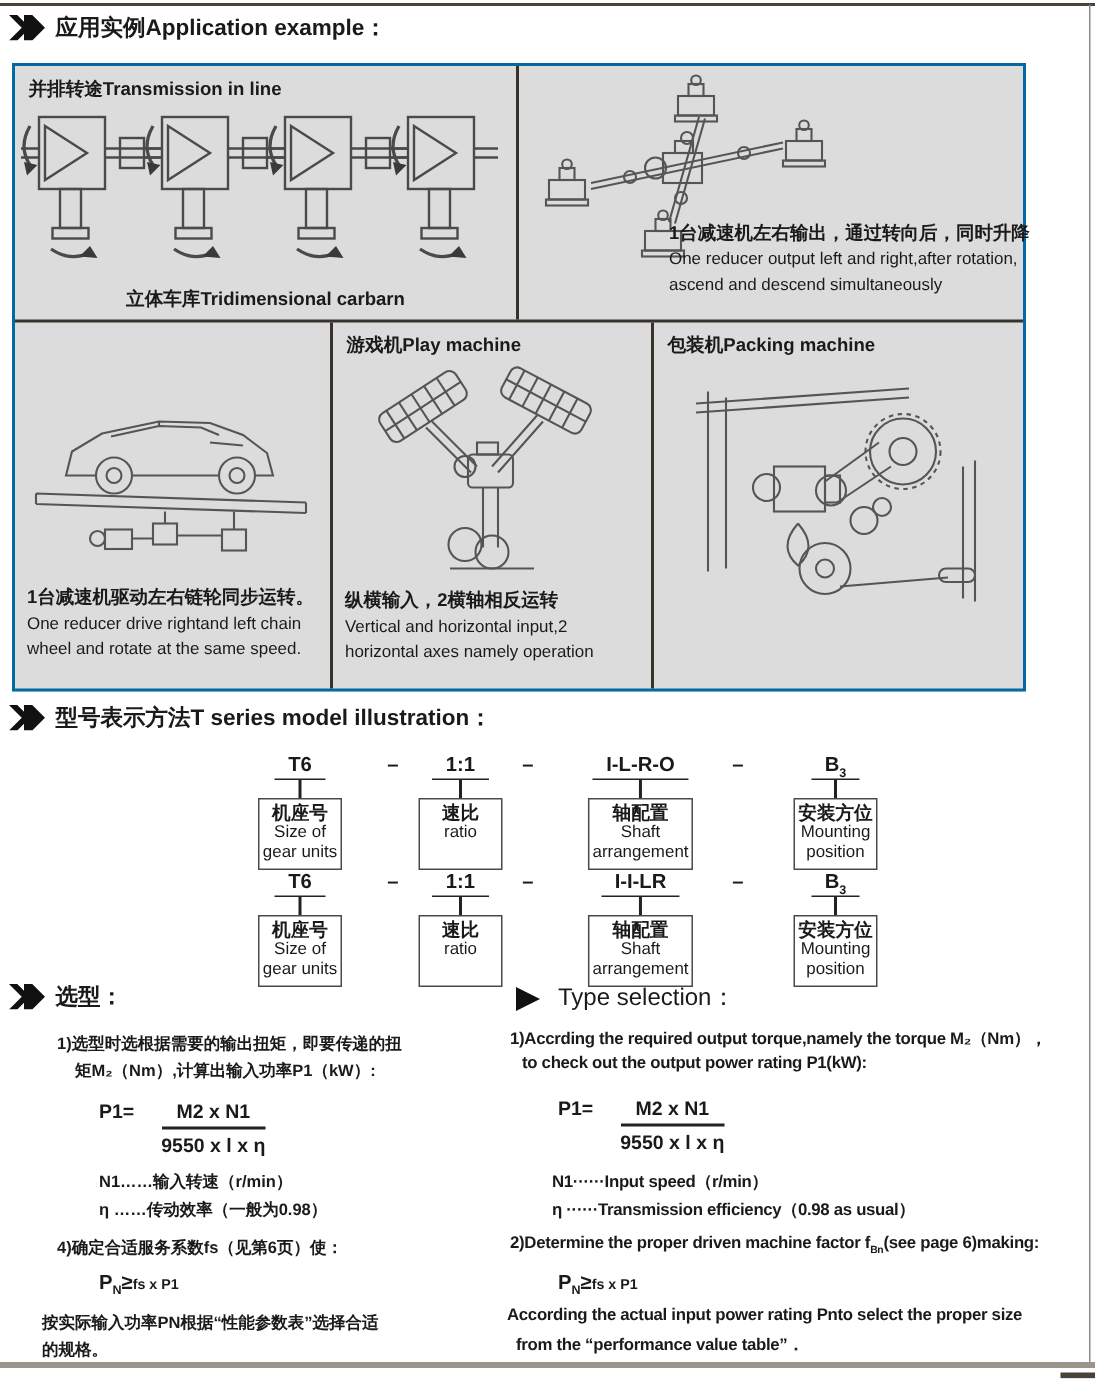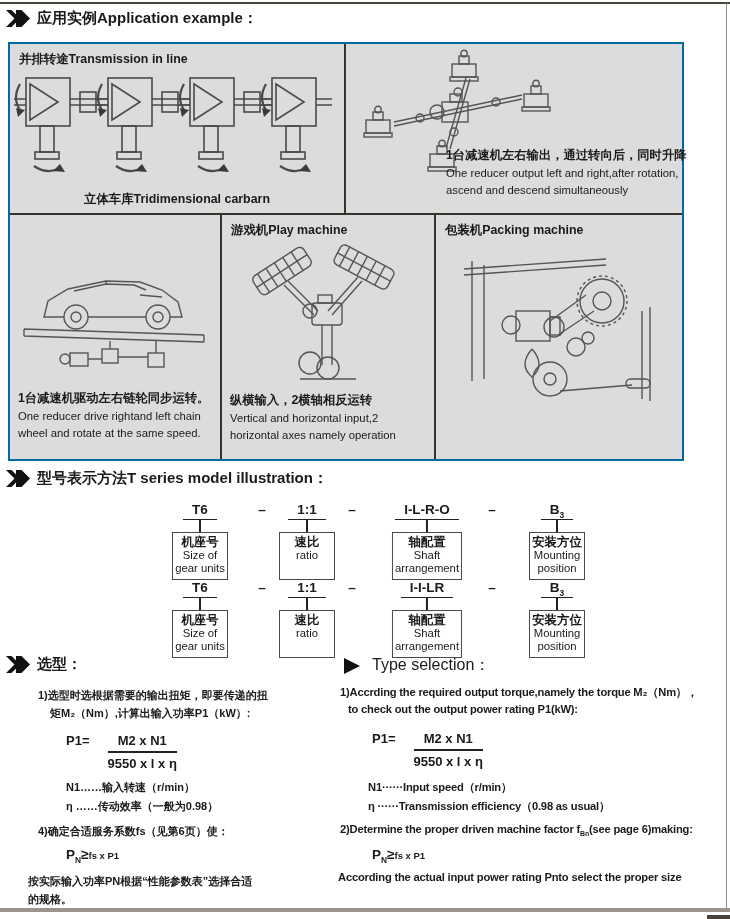--- a/index.html
+++ b/index.html
@@ -402,16 +402,17 @@
 
   <div class="s3line en" style="left:340px;top:823px;">
     <span>2)Determine the proper driven machine factor f</span><sub>Bn</sub><span>(see page 6)making:</span>
   </div>
 
   <div class="pnline" style="left:372px;top:847px;">
     <span>P</span><sub>N</sub><span>≥</span><span class="pn-small">fs x P1</span>
   </div>
 
   <div class="s3line en" style="left:338px;top:871px;">According the actual input power rating Pnto select the proper size</div>
+  <div class="s3line en" style="left:344px;top:889px;">from the “performance value table”．</div>
 
   <div class="bottomline"></div>
   <div class="cornertab"></div>
 </div>
 
 </body></html>

